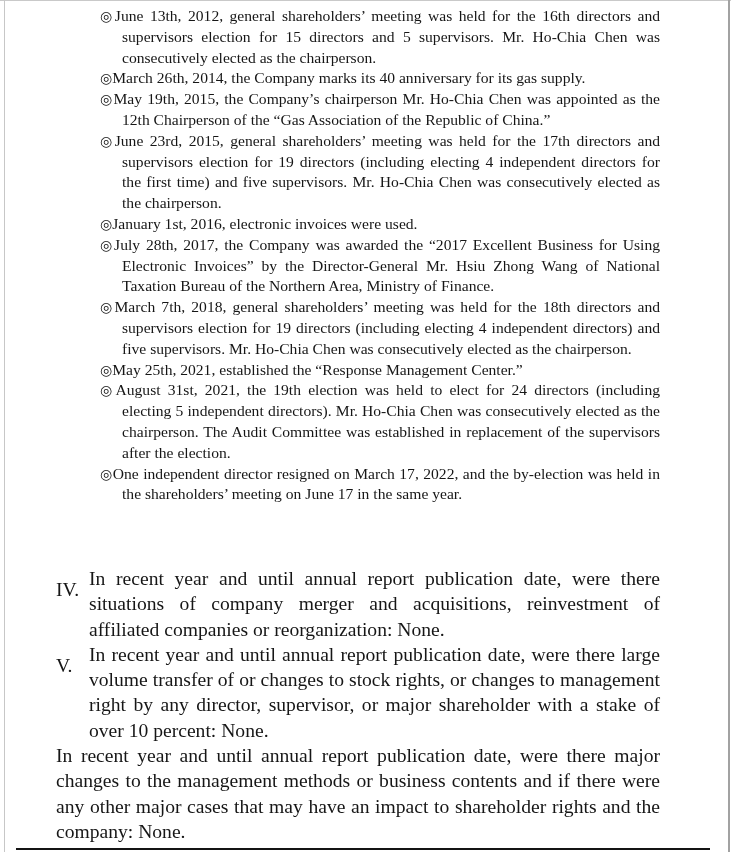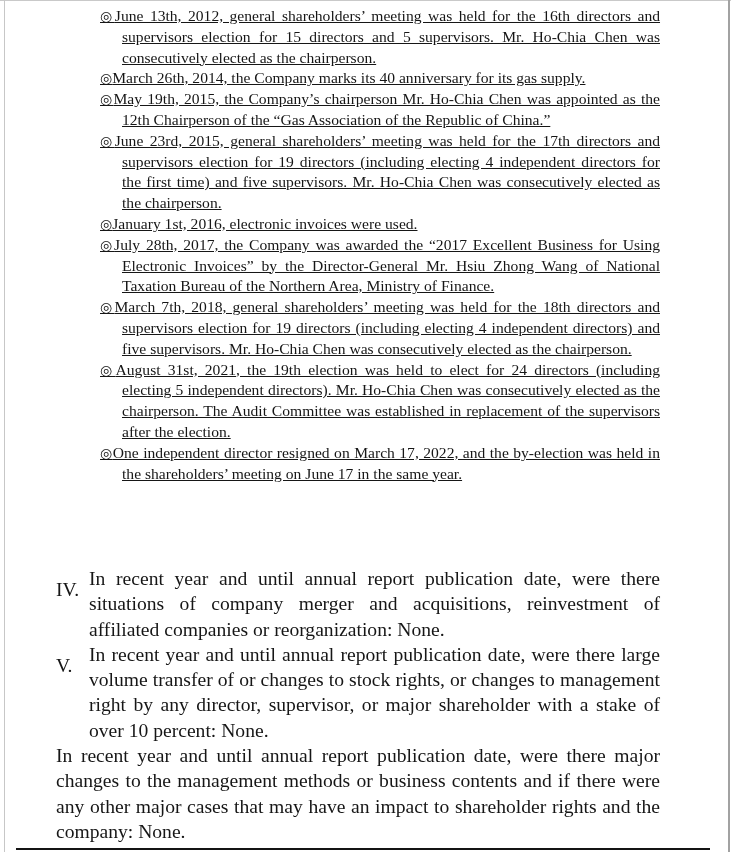--- a/index.html
+++ b/index.html
@@ -20,21 +20,20 @@
 
   
   .history {
     position: absolute;
     left: 100px;
     top: 6px;
     width: 560px;
     font-size: 15.6px;
     line-height: 20.8px;
     text-align: justify;
-    text-decoration: underline;
   }
   .history .item {
     padding-left: 22px;
     text-indent: -22px;
   }
   .history .bullet {
     font-family: "DejaVu Sans", sans-serif;
     font-size: 14px;
   }
 
@@ -68,20 +67,21 @@
       <div class="item"><span class="bullet">◎</span><span>May 19th, 2015, the Company’s chairperson Mr. Ho-Chia Chen was appointed as the 12th Chairperson of the “Gas Association of the Republic of China.”</span></div>
 
       <div class="item"><span class="bullet">◎</span><span>June 23rd, 2015, general shareholders’ meeting was held for the 17th directors and supervisors election for 19 directors (including electing 4 independent directors for the first time) and five supervisors. Mr. Ho-Chia Chen was consecutively elected as the chairperson.</span></div>
 
       <div class="item"><span class="bullet">◎</span><span>January 1st, 2016, electronic invoices were used.</span></div>
 
       <div class="item"><span class="bullet">◎</span><span>July 28th, 2017, the Company was awarded the “2017 Excellent Business for Using Electronic Invoices” by the Director-General Mr. Hsiu Zhong Wang of National Taxation Bureau of the Northern Area, Ministry of Finance.</span></div>
 
       <div class="item"><span class="bullet">◎</span><span>March 7th, 2018, general shareholders’ meeting was held for the 18th directors and supervisors election for 19 directors (including electing 4 independent directors) and five supervisors. Mr. Ho-Chia Chen was consecutively elected as the chairperson.</span></div>
 
+      <div class="item"><span class="bullet">◎</span><span>May 25th, 2021, established the “Response Management Center.”</span></div>
 
       <div class="item"><span class="bullet">◎</span><span>August 31st, 2021, the 19th election was held to elect for 24 directors (including electing 5 independent directors). Mr. Ho-Chia Chen was consecutively elected as the chairperson. The Audit Committee was established in replacement of the supervisors after the election.</span></div>
 
       <div class="item"><span class="bullet">◎</span><span>One independent director resigned on March 17, 2022, and the by-election was held in the shareholders’ meeting on June 17 in the same year.</span></div>
     </div>
 
   <div class="sections">
 
       <div class="section">
         <span class="numeral">IV.</span>

